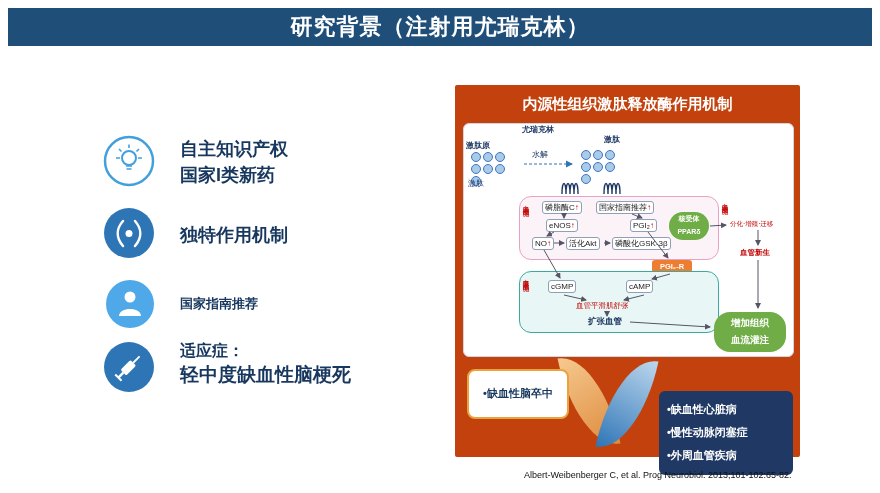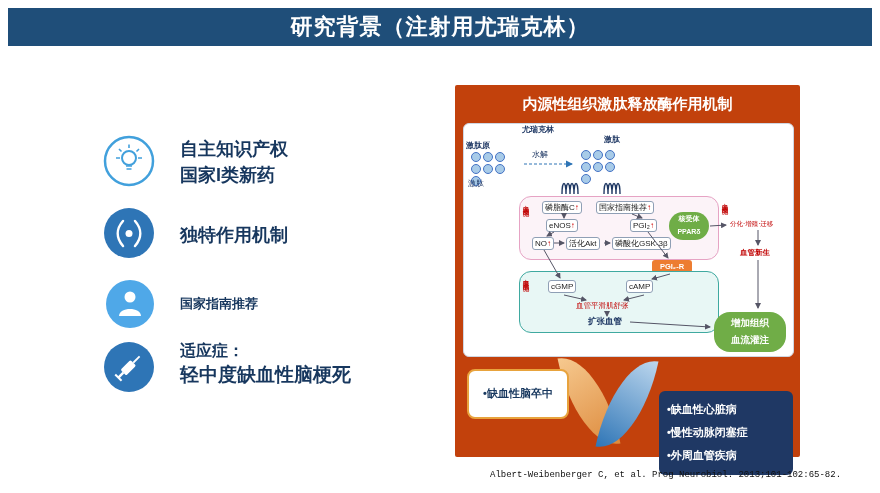--- a/index.html
+++ b/index.html
@@ -50,21 +50,21 @@
   .strokebox{left:12px;top:284px;width:98px;height:46px;background:#fff;border:2px solid #E8A33D;border-radius:8px;
         color:#17375E;font-weight:bold;font-size:11px;text-align:center;line-height:44px;white-space:nowrap;}
   .navybox{left:204px;top:278px;width:134px;height:84px;background:#1F3864;border-radius:6px;color:#fff;
         font-weight:bold;font-size:11px;line-height:23px;padding:7px 0 0 8px;box-sizing:border-box;white-space:nowrap;margin-top:28px;}
   .leaf{position:absolute;}
   .leaf-o{left:112px;top:268px;width:44px;height:96px;border-radius:0 100% 0 100%;
         background:linear-gradient(160deg,#F6C98F,#DD8A3C);transform:rotate(-12deg);}
   .leaf-b{left:150px;top:271px;width:44px;height:96px;border-radius:100% 0 100% 0;
         background:linear-gradient(200deg,#BDD7EE,#2E75B6);transform:rotate(12deg);}
 
-  .cite{left:490px;top:470px;font-size:9px;color:#111;white-space:nowrap;font-family:Liberation Mono, monospace;}
+  .cite{left:524px;top:470px;font-size:9px;color:#111;white-space:nowrap;}
 </style>
 </head>
 <body>
 
 <div class="stage">
 
   <div class="abs hdr">研究背景（注射用尤瑞克林）</div>
 
   <div class="abs" style="left:102px;top:134px;">
     <svg width="54" height="54" viewBox="0 0 54 54">

